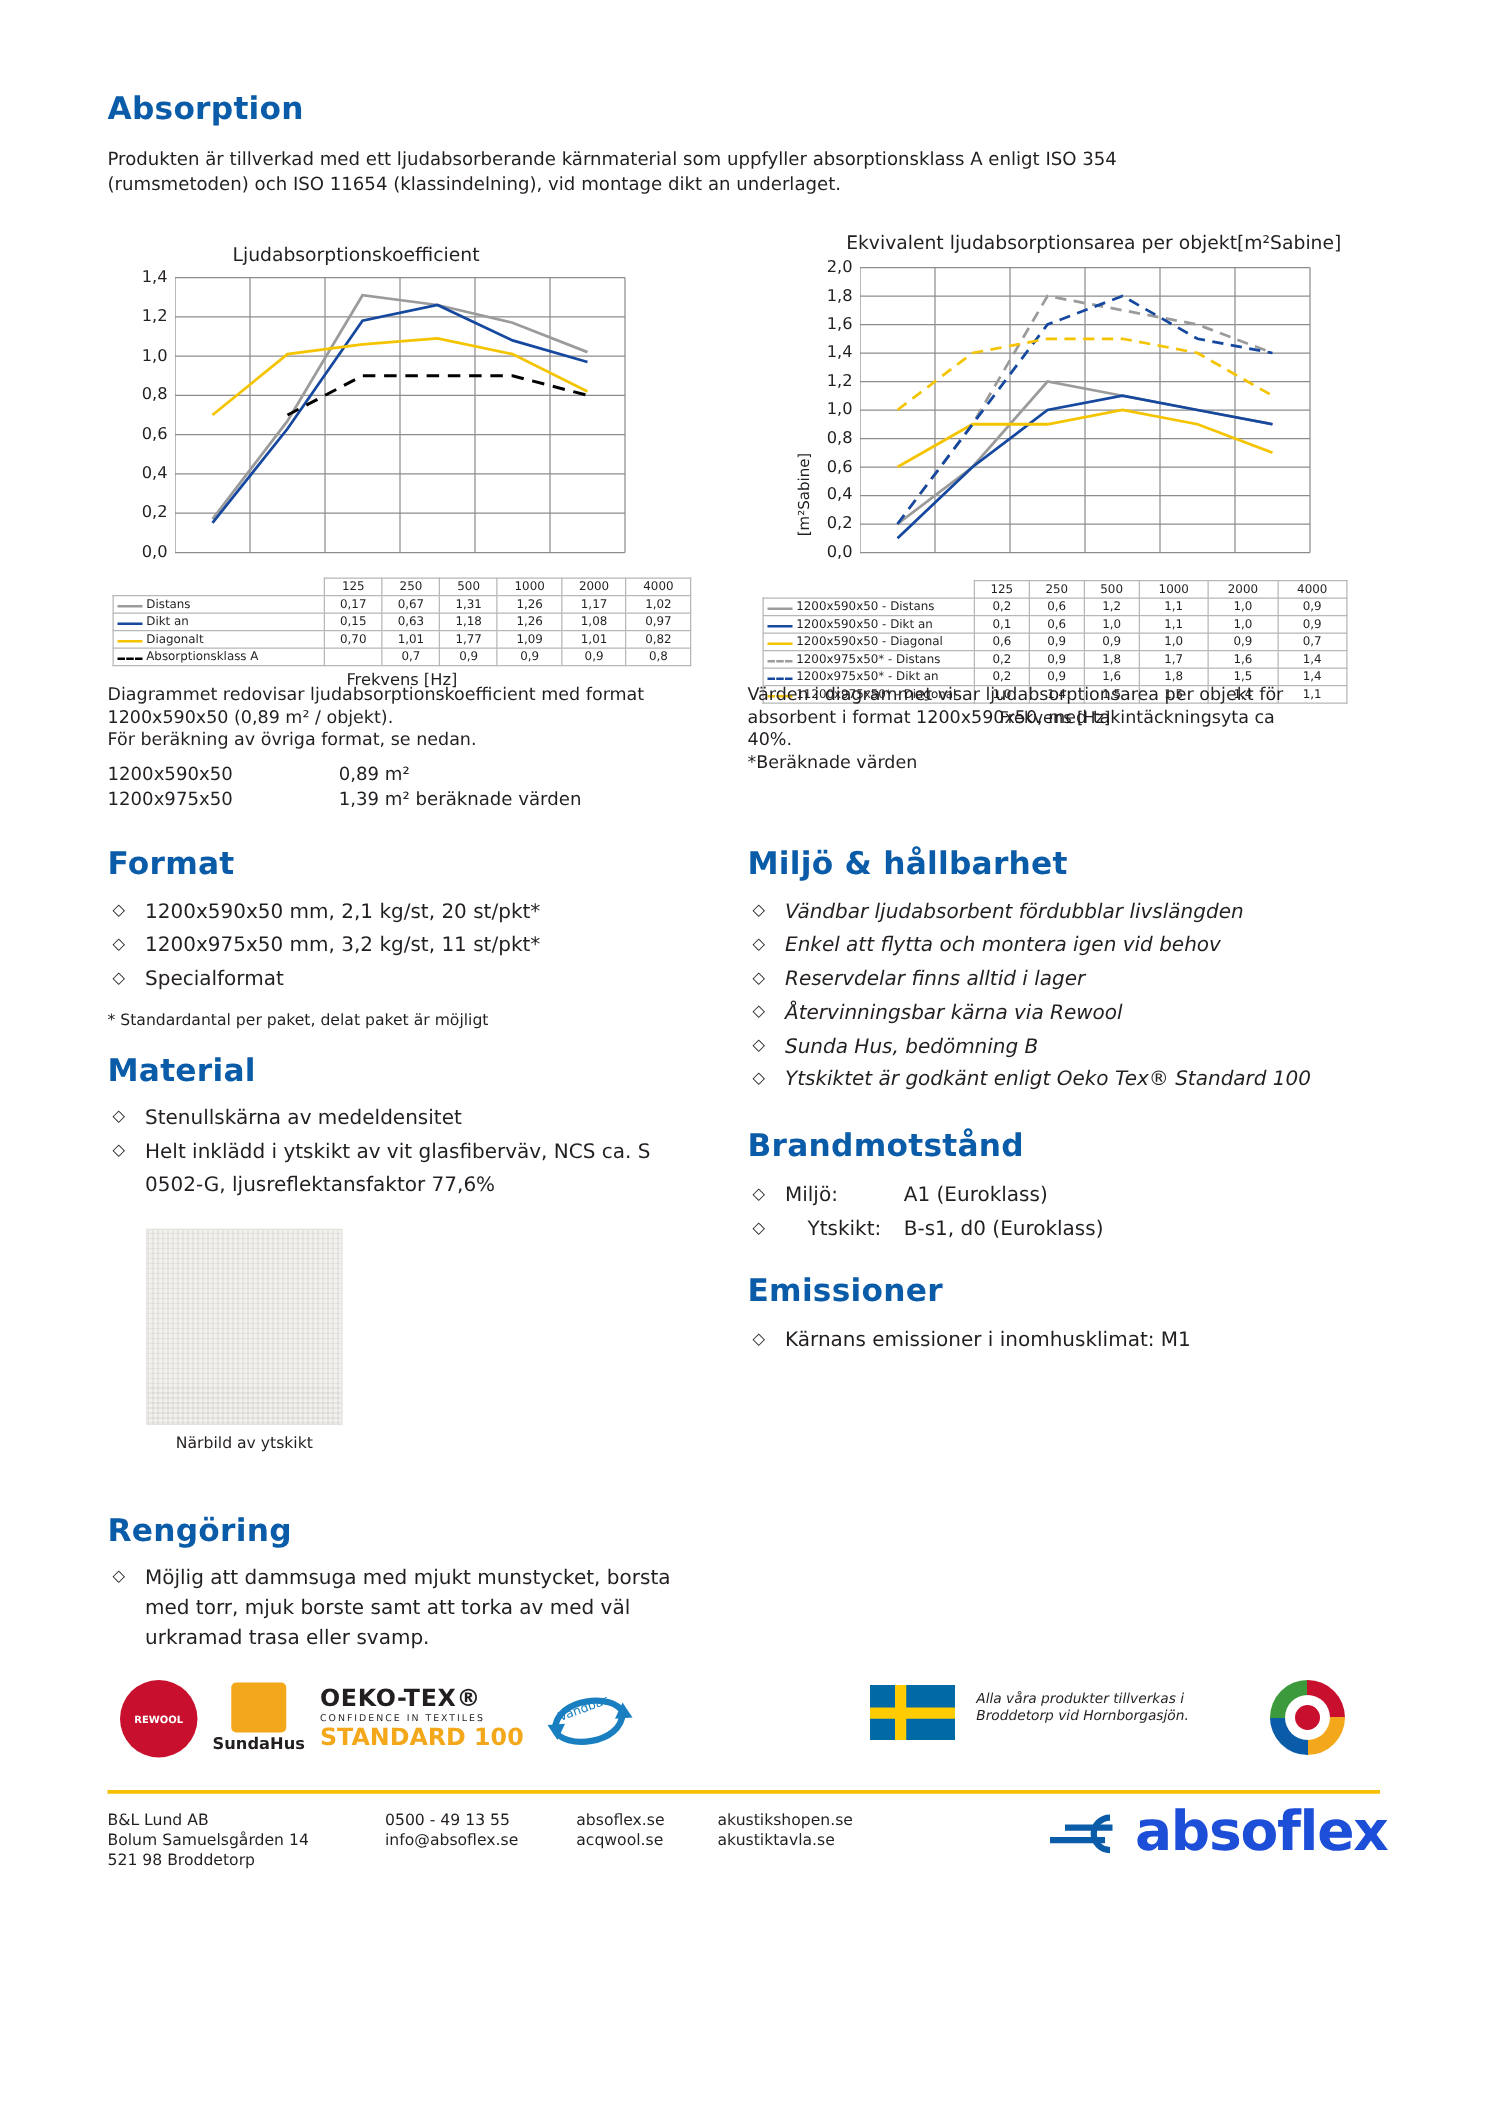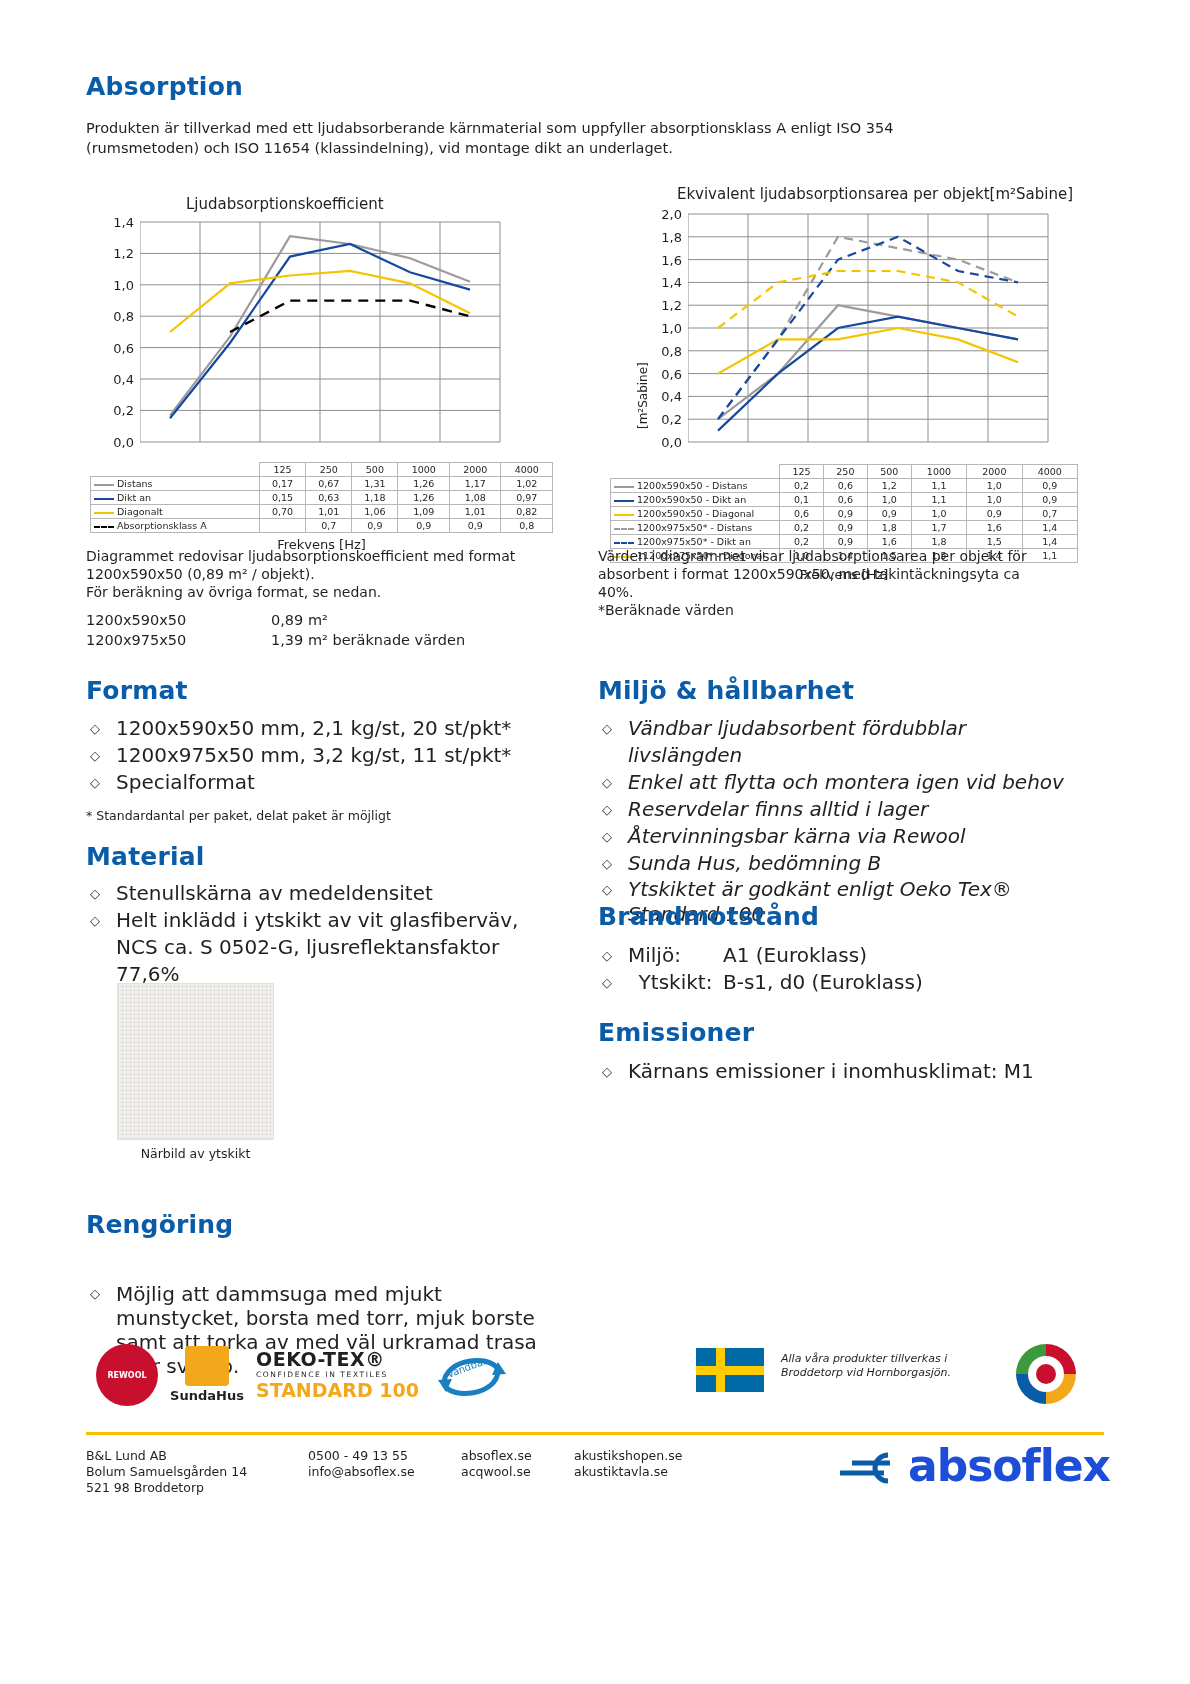--- a/index.html
+++ b/index.html
@@ -36,21 +36,21 @@
   table.datatbl td{
     border:1px solid #b7b7b7;padding:0 2px;text-align:center;height:13px;
   }
   table.datatbl td.leg{text-align:left;width:140px;padding-left:26px;position:relative;}
   .legline{position:absolute;left:3px;top:50%;width:20px;height:0;border-top-width:2px;border-top-style:solid;}
   .note{font-size:14px;line-height:18px;}
 
   
   ul.dia{list-style:none;margin:0;padding:0;}
   ul.dia li{
-    position:relative;padding-left:30px;font-size:20px;line-height:27px;
+    position:relative;padding-left:30px;font-size:16px;line-height:27px;
   }
   ul.dia li:before{
     content:"\25C7";position:absolute;left:4px;top:0;font-size:13px;color:#231f20;
   }
   .foot-note{font-size:12.5px;margin-top:8px;}
 
   
   .swatch{position:absolute;}
   .cap{font-size:12.5px;text-align:center;margin-top:6px;}
 
@@ -164,21 +164,21 @@
         <td>1,08</td>
         <td>0,97</td>
       </tr>
       <tr>
         <td class="leg">
           <span class="legline" style="border-color:#f5c400;"></span>
           <span>Diagonalt</span>
         </td>
         <td>0,70</td>
         <td>1,01</td>
-        <td>1,06</td>
+        <td>1,77</td>
         <td>1,09</td>
         <td>1,01</td>
         <td>0,82</td>
       </tr>
       <tr>
         <td class="leg">
           <span class="legline" style="border-top-style:dashed;border-color:#000;"></span>
           <span>Absorptionsklass A</span>
         </td>
         <td></td>
@@ -378,21 +378,21 @@
     <li><span style="display:inline-block;width:95px;">Miljö:</span><span>A1 (Euroklass)</span></li>
     <li><span style="display:inline-block;width:95px;text-align:center;">Ytskikt:</span><span>B-s1, d0 (Euroklass)</span></li>
   </ul>
 
   <h1 class="sec" style="position:absolute;left:598px;top:1018px;">Emissioner</h1>
   <ul class="dia" style="position:absolute;left:598px;top:1058px;width:470px;">
     <li>Kärnans emissioner i inomhusklimat: M1</li>
   </ul>
 
   <h1 class="sec" style="position:absolute;left:86px;top:1210px;">Rengöring</h1>
-  <ul class="dia" style="position:absolute;left:86px;top:1250px;width:470px;margin-top:32px;">
+  <ul class="dia" style="position:absolute;left:86px;top:1250px;width:470px;">
     <li style="line-height:24px;">Möjlig att dammsuga med mjukt munstycket, borsta med torr, mjuk borste samt att torka av med väl urkramad trasa eller svamp.</li>
   </ul>
 
   <div class="logo-row">
 
     <div style="position:absolute;left:10px;top:4px;width:62px;height:62px;border-radius:50%;background:#c8102e;color:#fff;font-size:8px;font-weight:bold;display:flex;align-items:center;justify-content:center;">
         <span>REWOOL</span>
       </div>
 
     <div style="position:absolute;left:82px;top:6px;width:78px;text-align:center;">

